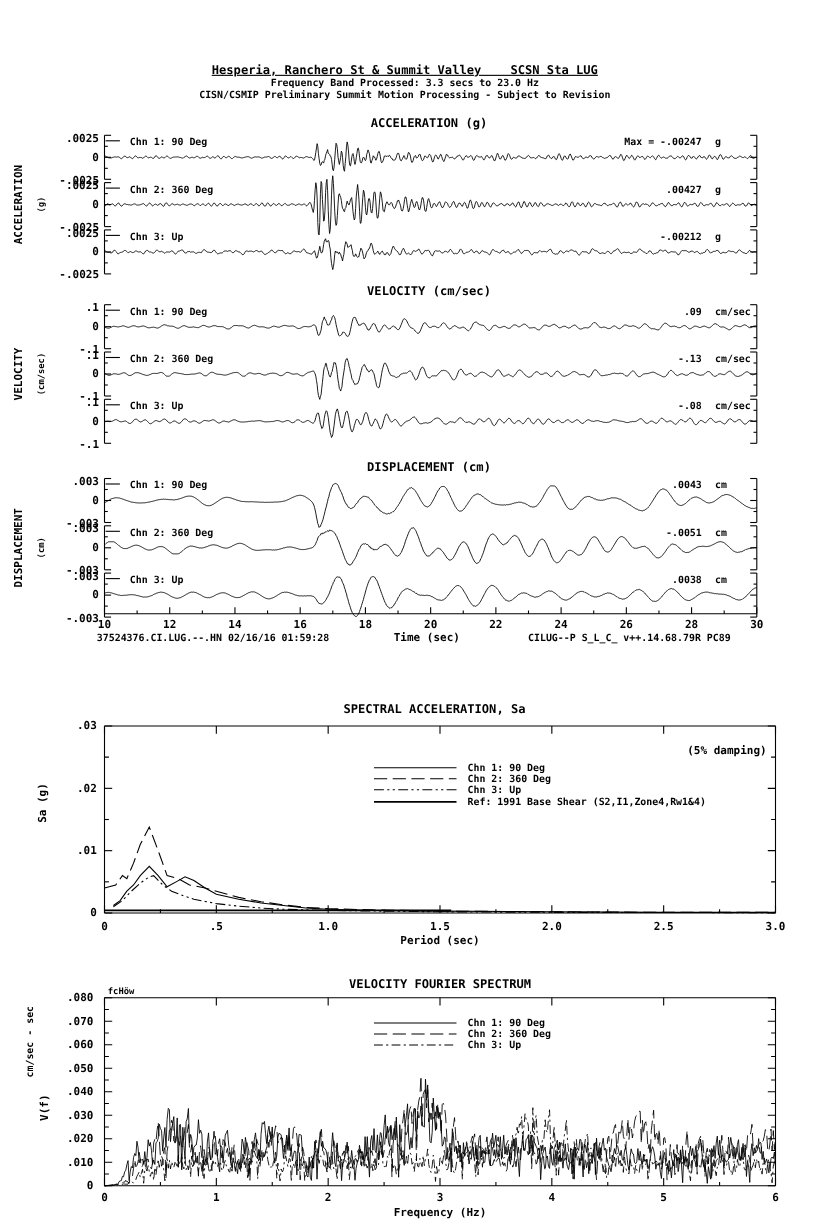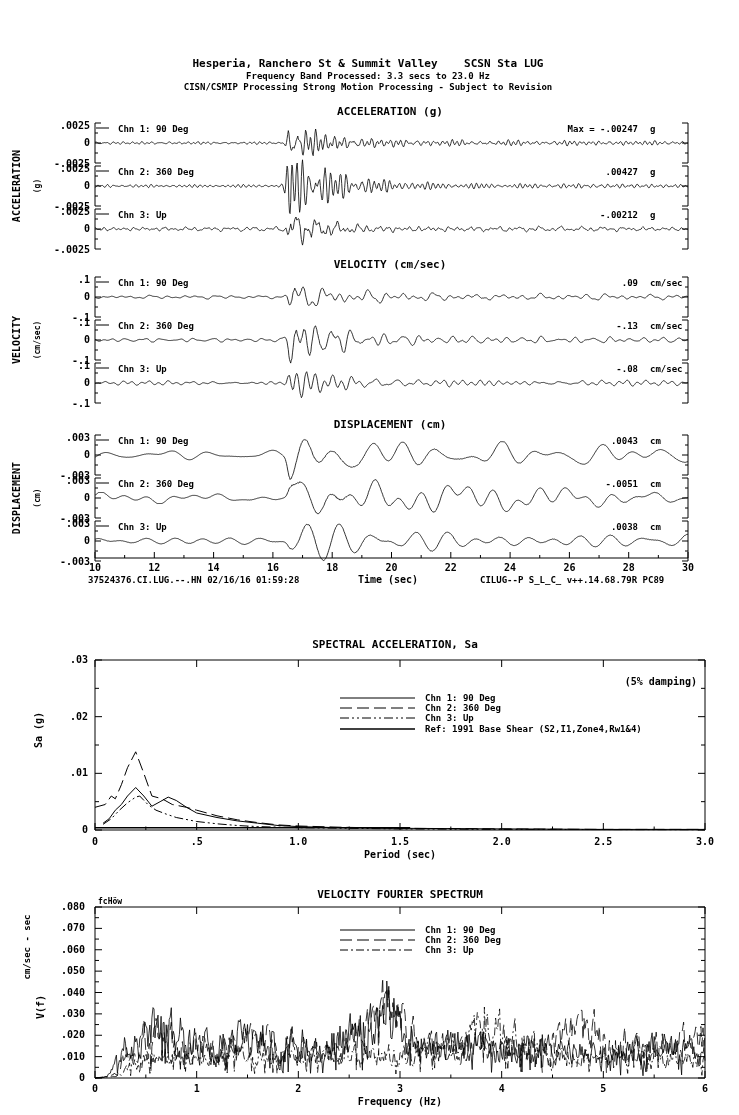--- a/index.html
+++ b/index.html
@@ -1,35 +1,35 @@
 <!DOCTYPE html>
 <html><head>
 <meta charset="utf-8">
 <style>
   html,body{margin:0;padding:0;background:#fff;}
   .page{position:relative;width:739px;height:1115px;background:#ffffff;overflow:hidden;
         font-family:"DejaVu Sans Mono",monospace;color:#000;}
   .hdr{position:absolute;top:57px;left:0;width:736px;text-align:center;line-height:1.0;}
   .hdr div{white-space:pre;}
-  .h-big{font:700 11px "DejaVu Sans Mono",monospace;margin-bottom:1px;}
+  .h-big{font:700 11px "DejaVu Sans Mono",monospace;margin-bottom:1px;text-decoration:underline;}
   .h-small{font:700 9px "DejaVu Sans Mono",monospace;margin-top:1px;}
   svg{position:absolute;left:0;}
   #ts-chart{top:100px;}
   #sa-chart{top:635px;}
   #fv-chart{top:885px;}
   svg text{font-family:"DejaVu Sans Mono",monospace;fill:#000;}
 </style>
 </head>
 <body>
 
 <div class="page">
   <div class="hdr">
     <div class="h-big">Hesperia, Ranchero St &amp; Summit Valley    SCSN Sta LUG</div>
     <div class="h-small">Frequency Band Processed: 3.3 secs to 23.0 Hz</div>
-    <div class="h-small">CISN/CSMIP Processing Strong Motion Processing - Subject to Revision</div>
+    <div class="h-small">CISN/CSMIP Preliminary Summit Motion Processing - Subject to Revision</div>
   </div>
   <svg id="ts-chart" width="739" height="500">
       <text x="390" y="15" font-size="11" font-weight="700" text-anchor="middle">ACCELERATION (g)</text>
       <text x="20" y="86" font-size="10" font-weight="700" text-anchor="middle" transform="rotate(-90 20 86)">ACCELERATION</text>
       <text x="40" y="86" font-size="8" font-weight="700" text-anchor="middle" transform="rotate(-90 40 86)">(g)</text>
       <line x1="95" y1="23" x2="95" y2="63" stroke="#000" stroke-width="1"></line>
       <line x1="95" y1="23" x2="101" y2="23" stroke="#000" stroke-width="1"></line>
       <line x1="95" y1="33" x2="98" y2="33" stroke="#000" stroke-width="1"></line>
       <line x1="95" y1="43" x2="101" y2="43" stroke="#000" stroke-width="1"></line>
       <line x1="95" y1="53" x2="98" y2="53" stroke="#000" stroke-width="1"></line>

